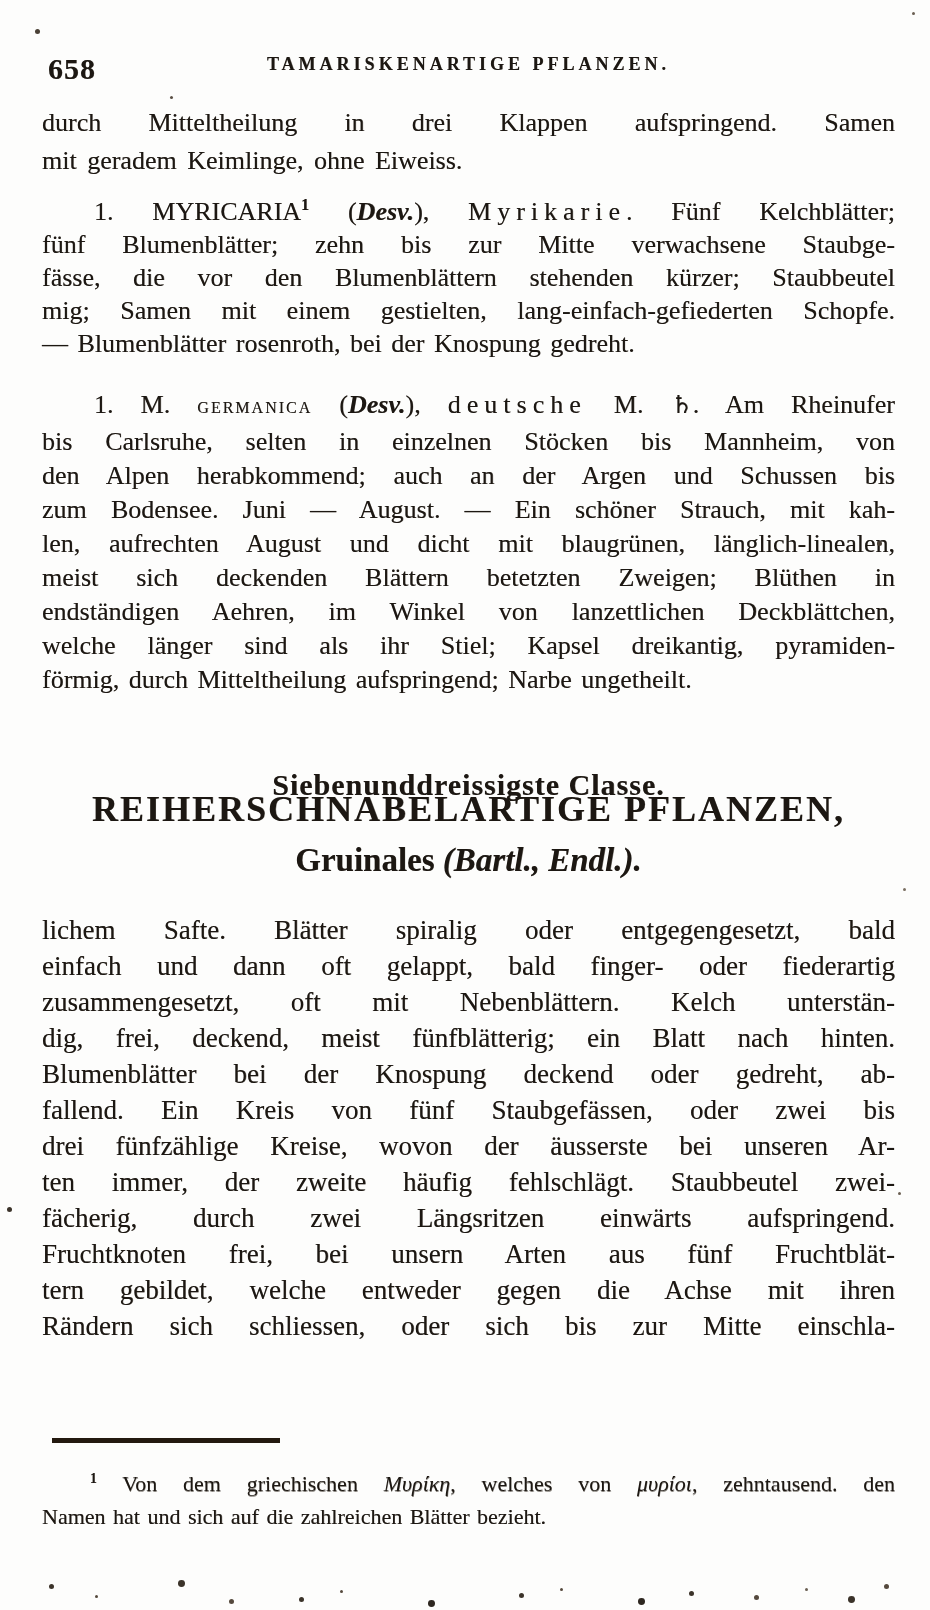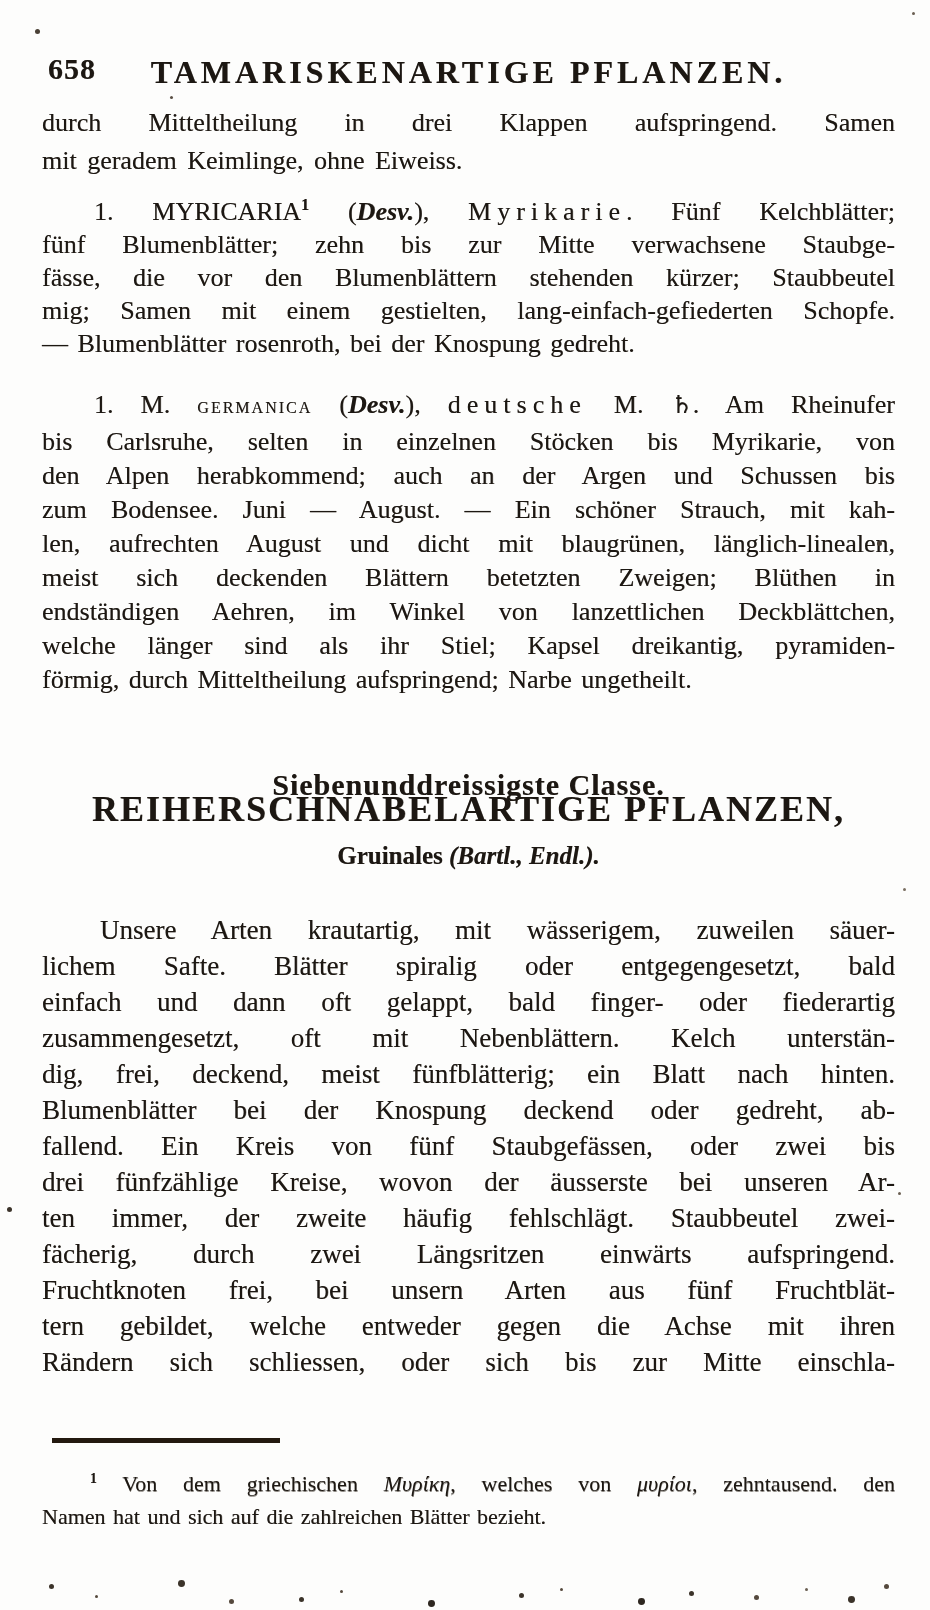--- a/index.html
+++ b/index.html
@@ -9,21 +9,21 @@
     font-family:"Liberation Serif", serif;
     color:#1c1712;
   }
   .col { position:absolute; left:42px; width:853px; }
   .ink { text-shadow:0.3px 0.3px 0.6px rgba(30,22,12,0.5); }
 
   
   .header { top:50px; height:42px; }
   .pagenum { position:absolute; left:6px; top:2px; font-size:30px; font-weight:bold; letter-spacing:1px; }
   .runtitle { position:absolute; left:0; top:4px; width:100%; text-align:center;
-              font-size:32px; font-weight:bold; letter-spacing:4px; }
+              font-size:18px; font-weight:bold; letter-spacing:4px; }
 
   
   .line { text-align:justify; text-align-last:justify; white-space:normal; }
   .line.last { text-align-last:left; }
   .line.indent { text-indent:52px; }
 
   .p1 { top:104px; font-size:26px; line-height:38px; word-spacing:4px; }
   .p2 { top:188px; font-size:26px; line-height:33px; word-spacing:3px; }
   .p3 { top:388px; font-size:26px; line-height:34px; word-spacing:3px; }
   .p4 { top:912px; font-size:27px; line-height:36px; word-spacing:7px; }
@@ -32,21 +32,21 @@
   .sup { vertical-align:super; font-size:0.62em; font-weight:bold; }
   .bi  { font-style:italic; font-weight:bold; }
   .it  { font-style:italic; }
   .spaced { letter-spacing:6px; }
   .sc  { font-size:16px; letter-spacing:2px; }
   .planet { font-family:"DejaVu Sans", sans-serif; font-size:0.95em; }
 
   
   .h-class    { top:740px; text-align:center; font-size:30px; font-weight:bold; letter-spacing:1px;margin-top:28px; }
   .h-title    { top:788px; text-align:center; font-size:36px; font-weight:bold; letter-spacing:2px; white-space:nowrap; }
-  .h-subtitle { top:842px; text-align:center; font-size:25px; font-weight:bold; }
+  .h-subtitle { top:842px; text-align:center; font-size:33px; font-weight:bold; }
 
   
   .fn-rule { position:absolute; left:52px; top:1438px; width:228px; height:5px; background:#23190f; }
   .fn { top:1462px; font-size:22px; line-height:33px; word-spacing:2px; }
   .fn .line.indent { text-indent:48px; }
 
   
   .specks {
     position:absolute; left:0; top:0; width:3px; height:3px; border-radius:50%;
     background:transparent;
@@ -93,36 +93,35 @@
   <div class="col p2">
     <div class="line indent"><span>1. MYRICARIA</span><span class="sup">1</span><span> (</span><span class="bi">Desv.</span><span>), </span><span class="spaced">Myrikarie</span><span>. Fünf Kelchblätter;</span></div>
     <div class="line">fünf Blumenblätter; zehn bis zur Mitte verwachsene Staubge-</div>
     <div class="line">fässe, die vor den Blumenblättern stehenden kürzer; Staubbeutel</div>
     <div class="line">mig; Samen mit einem gestielten, lang-einfach-gefiederten Schopfe.</div>
     <div class="line last">— Blumenblätter rosenroth, bei der Knospung gedreht.</div>
   </div>
 
   <div class="col p3">
     <div class="line indent"><span>1. M. </span><span class="sc">GERMANICA</span><span> (</span><span class="bi">Desv.</span><span>), </span><span class="spaced">deutsche</span><span> M. </span><span class="planet">♄</span><span>. Am Rheinufer</span></div>
-    <div class="line">bis Carlsruhe, selten in einzelnen Stöcken bis Myrikarie, von</div>
+    <div class="line">bis Carlsruhe, selten in einzelnen Stöcken bis Mannheim, von</div>
     <div class="line">den Alpen herabkommend; auch an der Argen und Schussen bis</div>
     <div class="line">zum Bodensee. Juni — August. — Ein schöner Strauch, mit kah-</div>
     <div class="line">len, aufrechten August und dicht mit blaugrünen, länglich-linealen,</div>
     <div class="line">meist sich deckenden Blättern betetzten Zweigen; Blüthen in</div>
     <div class="line">endständigen Aehren, im Winkel von lanzettlichen Deckblättchen,</div>
     <div class="line">welche länger sind als ihr Stiel; Kapsel dreikantig, pyramiden-</div>
     <div class="line last">förmig, durch Mitteltheilung aufspringend; Narbe ungetheilt.</div>
   </div>
 
   <div class="col h-class">Siebenunddreissigste Classe.</div>
   <div class="col h-title">REIHERSCHNABELARTIGE PFLANZEN,</div>
   <div class="col h-subtitle"><span>Gruinales </span><span class="it">(Bartl., Endl.).</span></div>
 
   <div class="col p4">
-    <div class="line indent">Unsere Arten krautartig, mit wässerigem, zuweilen säuer-</div>
     <div class="line">lichem Safte. Blätter spiralig oder entgegengesetzt, bald</div>
     <div class="line">einfach und dann oft gelappt, bald finger- oder fiederartig</div>
     <div class="line">zusammengesetzt, oft mit Nebenblättern. Kelch unterstän-</div>
     <div class="line">dig, frei, deckend, meist fünfblätterig; ein Blatt nach hinten.</div>
     <div class="line">Blumenblätter bei der Knospung deckend oder gedreht, ab-</div>
     <div class="line">fallend. Ein Kreis von fünf Staubgefässen, oder zwei bis</div>
     <div class="line">drei fünfzählige Kreise, wovon der äusserste bei unseren Ar-</div>
     <div class="line">ten immer, der zweite häufig fehlschlägt. Staubbeutel zwei-</div>
     <div class="line">fächerig, durch zwei Längsritzen einwärts aufspringend.</div>
     <div class="line">Fruchtknoten frei, bei unsern Arten aus fünf Fruchtblät-</div>

